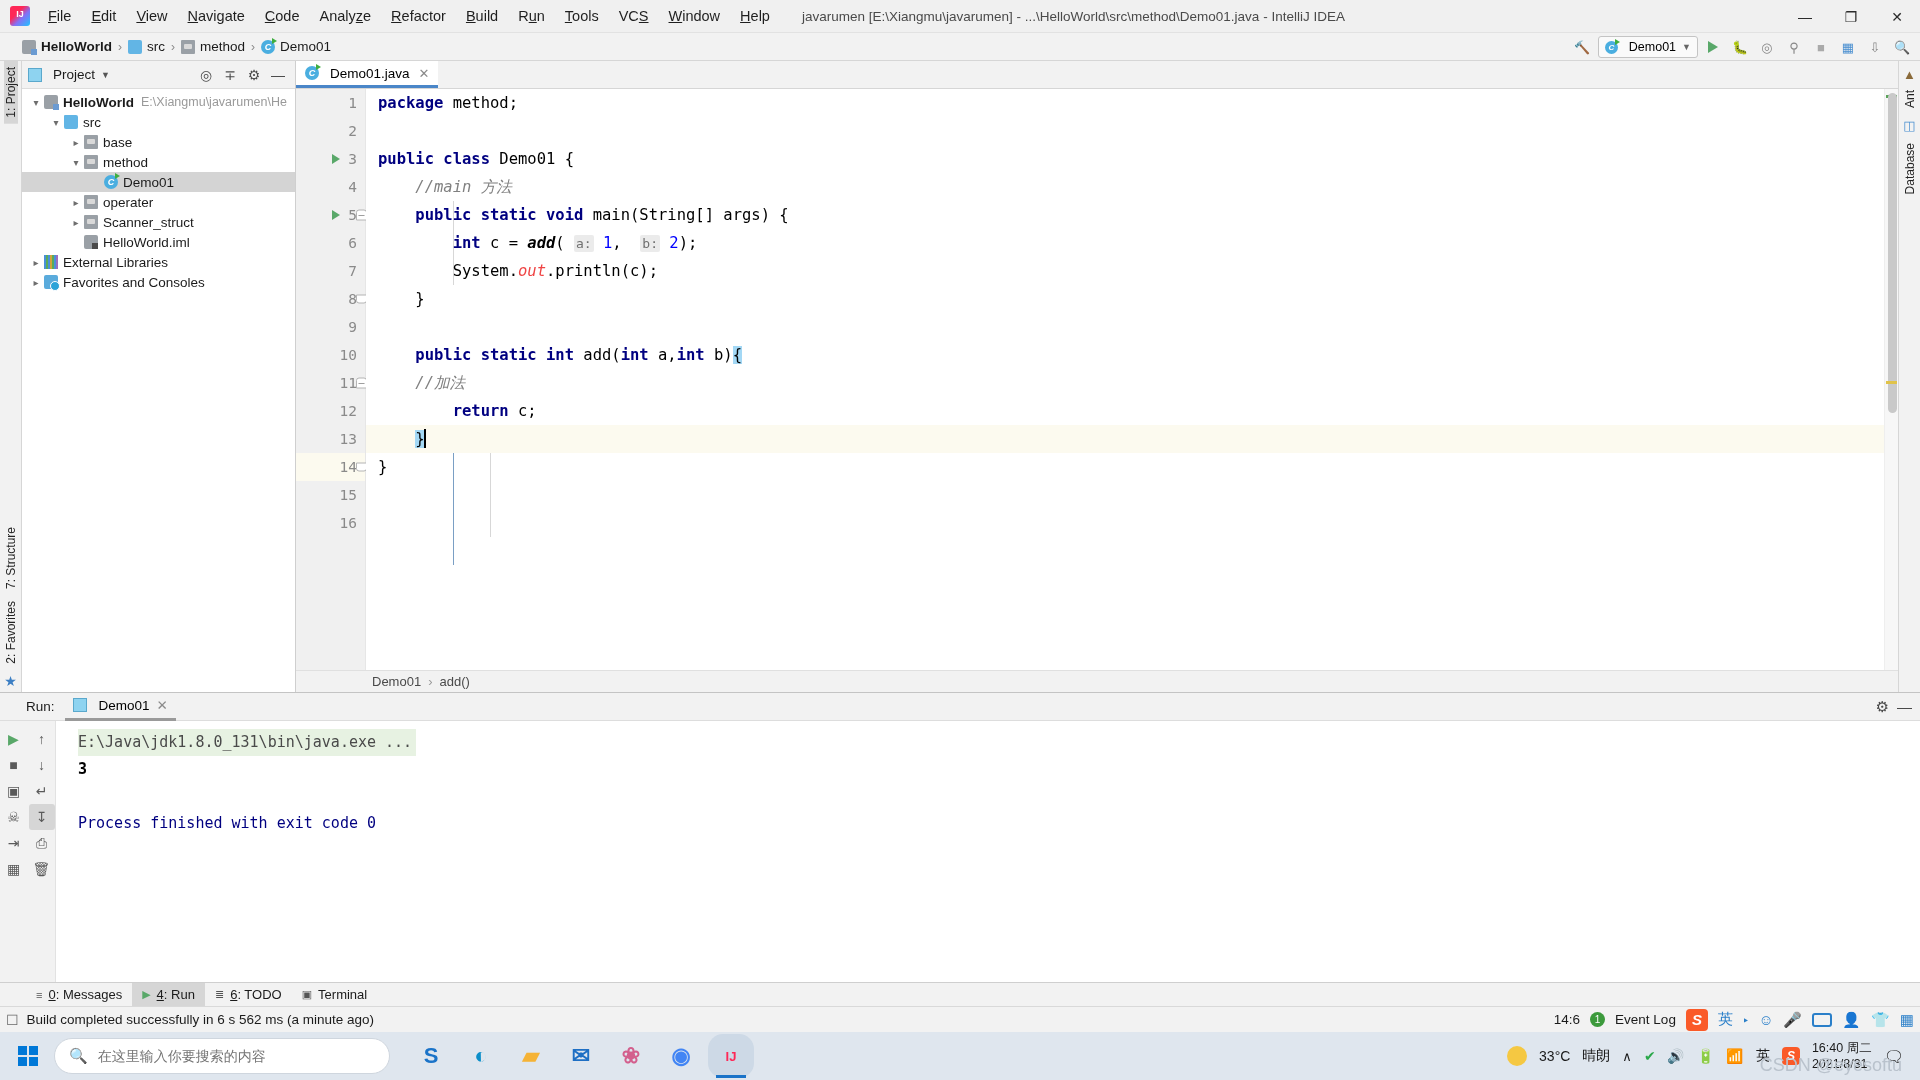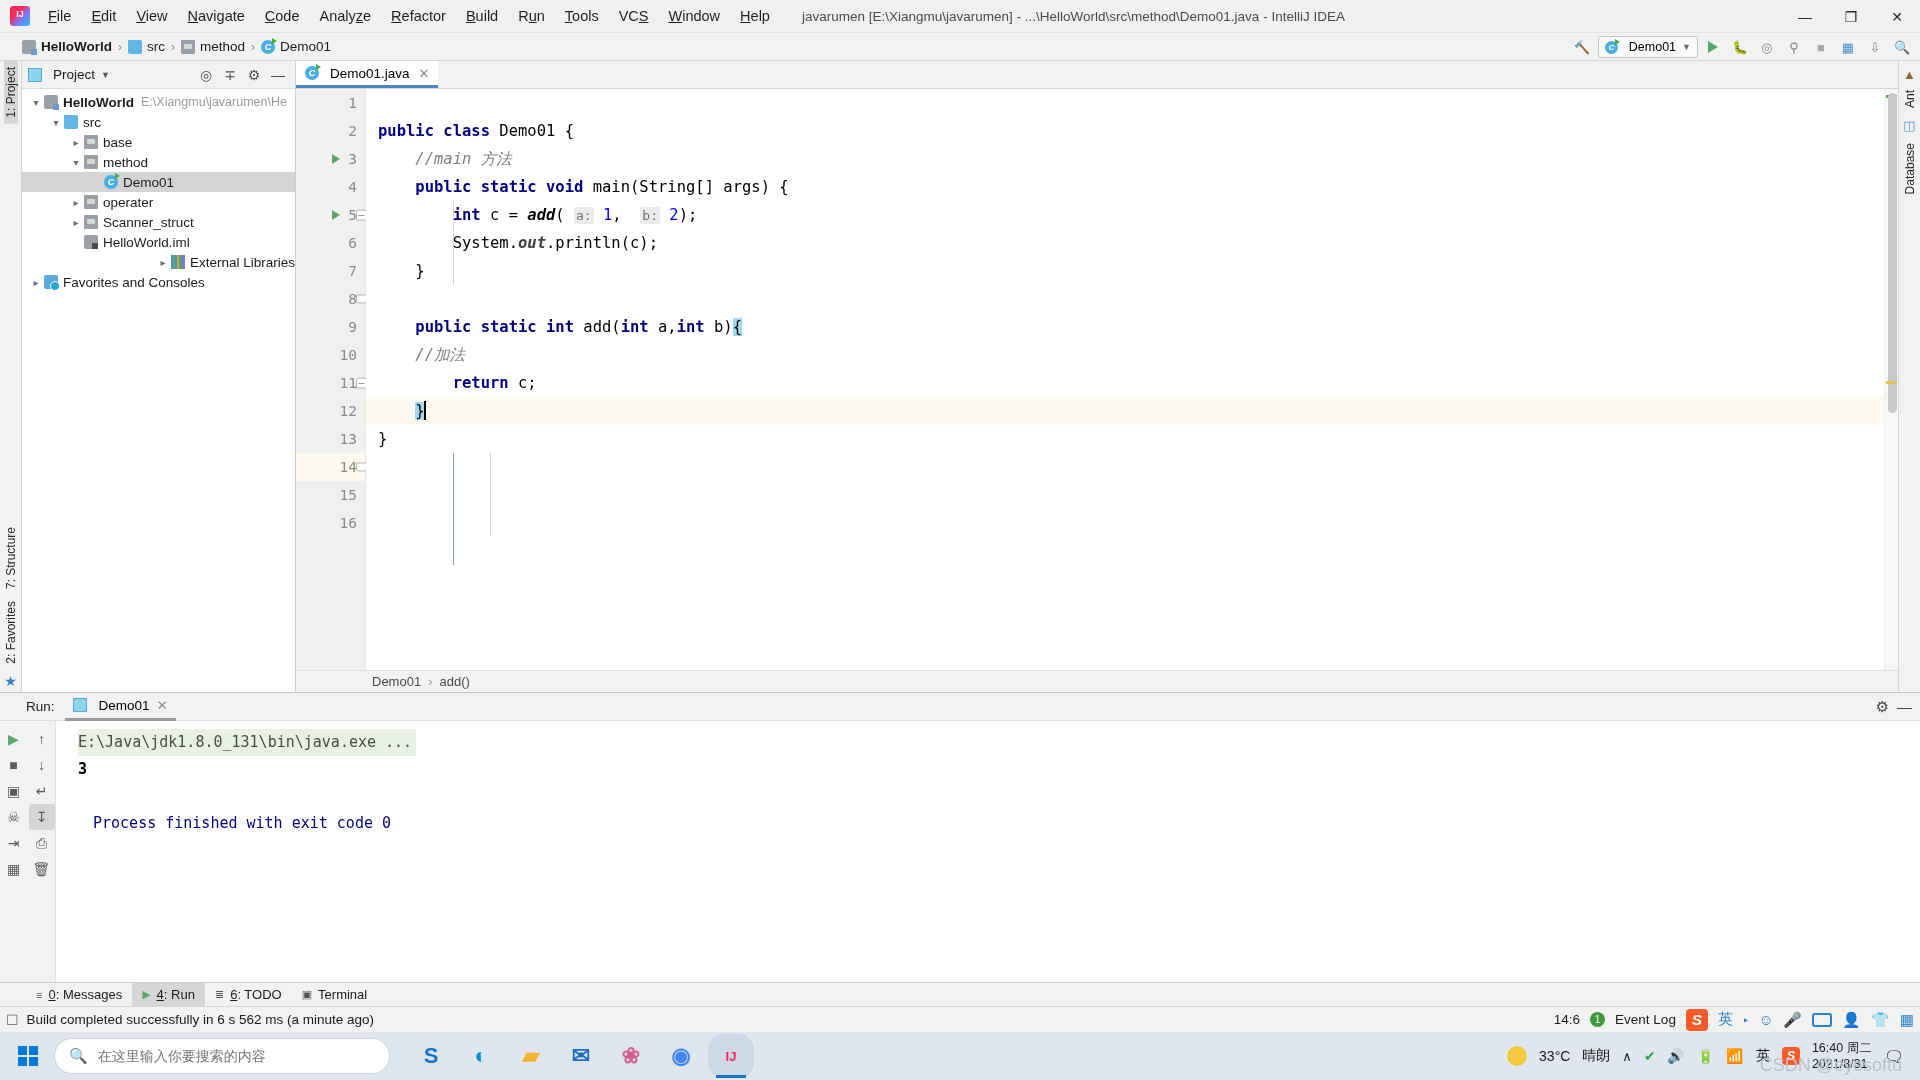--- a/index.html
+++ b/index.html
@@ -161,21 +161,21 @@
     flex: 1; position: relative; font-family: "DejaVu Sans Mono", monospace;
     font-size: 15.5px; line-height: 28px; overflow: hidden; background: #fff;
   }
   .cline { height: 28px; white-space: pre; padding-left: 12px; position: relative; }
   .cline.cur { background: #fcfaef; }
   .kw { color: #000080; font-weight: bold; }
   .cls { color: #000; }
   .num { color: #0000ff; }
   .cmt { color: #808080; font-style: italic; }
   .mth { color: #000; font-style: italic; font-weight: bold;}
-  .fld { color: #404040; font-style: italic; font-weight: bold; }
+  .fld { color: #ef4444; font-style: italic; font-weight: normal; }
   .hint { background: #ebebeb; color: #707070; font-size: 13px; border-radius: 2px; padding: 1px 2px;}
   .hl-ident { background: #f5eec4; }
   .hl-brace { background: #a3d8f5; }
   .caret {
     display: inline-block; width: 2px; height: 19px; background: #000;
     vertical-align: -4px; margin-left: -1px;
   }
   .indent-guide {
     position: absolute; top: 0; bottom: 0; width: 1px; background: #d7d7d7;
   }
@@ -222,21 +222,21 @@
   }
   .rt-row { display: flex; gap: 2px; }
   .rt-btn { width: 26px; height: 26px; display:flex;align-items:center;justify-content:center;color:#5a5a5a;font-size:14px;}
   .rt-btn.on { background:#d6d6d6; border-radius:3px; }
   .console {
     flex: 1; padding: 8px 0 0 22px; font-family: "DejaVu Sans Mono", monospace;
     font-size: 15px; line-height: 27px; background: #fff; overflow: hidden;
   }
   .c-cmd { background: #e7f2e2; color: #4a4a4a; display: inline-block; padding-right: 4px;}
   .c-out { color: #000; font-weight: bold;}
-  .c-fin { color: #000080; margin-left: 15px; }
+  .c-fin { color: #000080; }
 
   
   .tw-bar {
     height: 24px; background: #f2f2f2; border-top: 1px solid #cfcfcf; flex: none;
     display: flex; align-items: center; padding-left: 26px; gap: 0;
   }
   .tw-item {
     display: flex; align-items: center; gap: 6px; padding: 0 10px; height: 24px;
     font-size: 13px; color: #1b1b1b; cursor: default;
   }
@@ -429,21 +429,21 @@
           <div class="tnode" style="padding-left: 46px;">
             <span class="arrow closed"></span>
             <span class="ico ico-pkg"></span>
             <span class="tlabel">Scanner_struct</span>
           </div>
           <div class="tnode" style="padding-left: 46px;">
             <span class="arrow none"></span>
             <span class="ico ico-iml"></span>
             <span class="tlabel">HelloWorld.iml</span>
           </div>
-          <div class="tnode" style="padding-left: 6px; justify-content: flex-end;">
+          <div class="tnode" style="padding-left: 6px;">
             <span class="arrow closed"></span>
             <span class="ico ico-lib"></span>
             <span class="tlabel">External Libraries</span>
           </div>
           <div class="tnode" style="padding-left: 6px;">
             <span class="arrow closed"></span>
             <span class="ico ico-scratch"></span>
             <span class="tlabel">Favorites and Consoles</span>
           </div>
         </div>
@@ -513,20 +513,21 @@
             </div>
             <div class="gline">
               <span>16</span>
             </div>
           </div>
         <div class="code">
           <div class="indent-guide" style="left:87px; top:112px; height:84px;"></div>
           <div class="indent-guide active" style="left:87px; top:364px; height:112px; background:#7a9fc4;"></div>
           <div class="indent-guide" style="left:124px; top:364px; height:84px;"></div>
 
+          <div class="cline"><span class="kw">package</span> <span class="cls">method</span>;</div>
           <div class="cline"></div>
           <div class="cline"><span class="kw">public class</span> <span class="cls">Demo01</span> {</div>
           <div class="cline">    <span class="cmt">//main 方法</span></div>
           <div class="cline">    <span class="kw">public static void</span> <span class="cls">main</span>(<span class="cls">String</span>[] args) {</div>
           <div class="cline">        <span class="kw">int</span> c = <span class="mth">add</span>( <span class="hint">a:</span> <span class="num">1</span>,  <span class="hint">b:</span> <span class="num">2</span>);</div>
           <div class="cline">        <span class="cls">System</span>.<span class="fld">out</span>.println(c);</div>
           <div class="cline">    }</div>
           <div class="cline"></div>
           <div class="cline">    <span class="kw">public static int</span> <span class="cls">add</span>(<span class="kw">int</span> a,<span class="kw">int</span> b)<span class="hl-brace">{</span></div>
           <div class="cline">    <span class="cmt">//加法</span></div>

